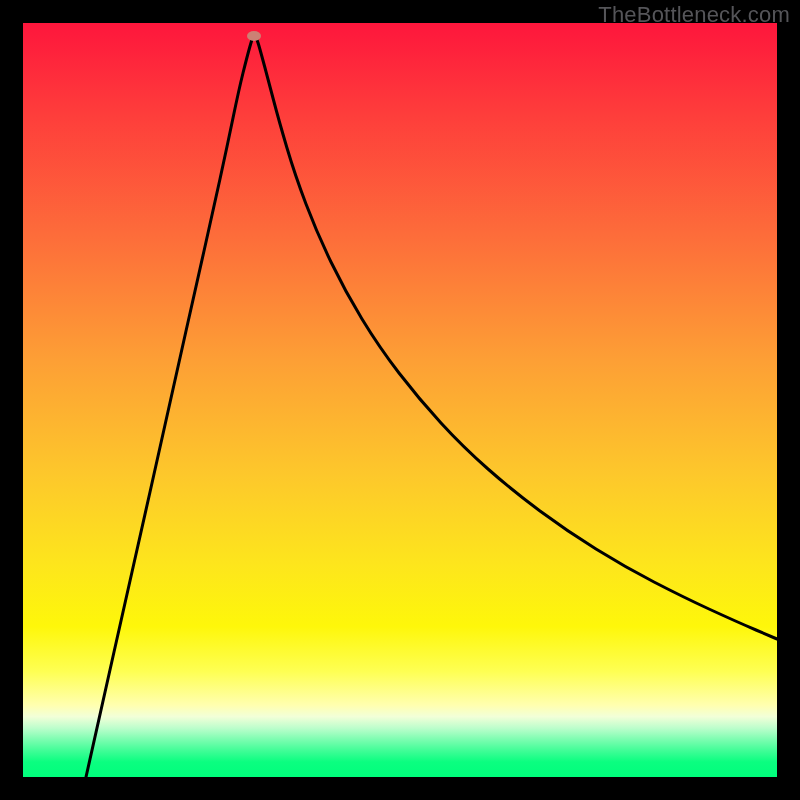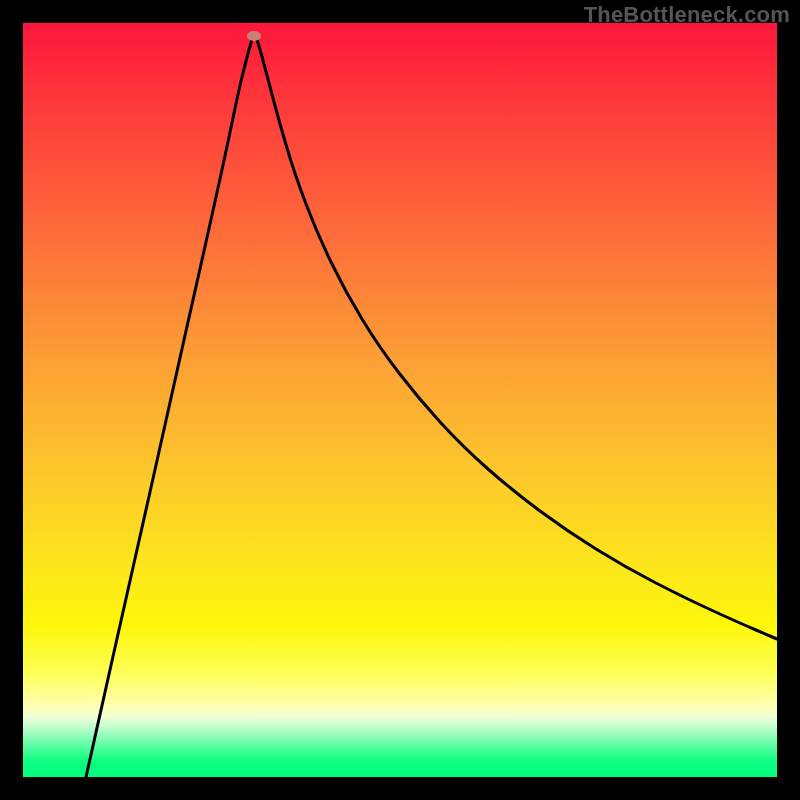--- a/index.html
+++ b/index.html
@@ -57,21 +57,21 @@
     border-radius: 50%;
     background: #cc8074;
     transform: translate(-50%, -50%);
   }
   .watermark {
     position: absolute;
     top: 2px;
     right: 10px;
     color: #555559;
     font-size: 22px;
-    font-weight: 700;
+    font-weight: 400;
     letter-spacing: 0.2px;
     user-select: none;
   }
 </style>
 </head>
 <body>
 
 <div class="watermark">TheBottleneck.com</div>
 
 <div class="frame">

